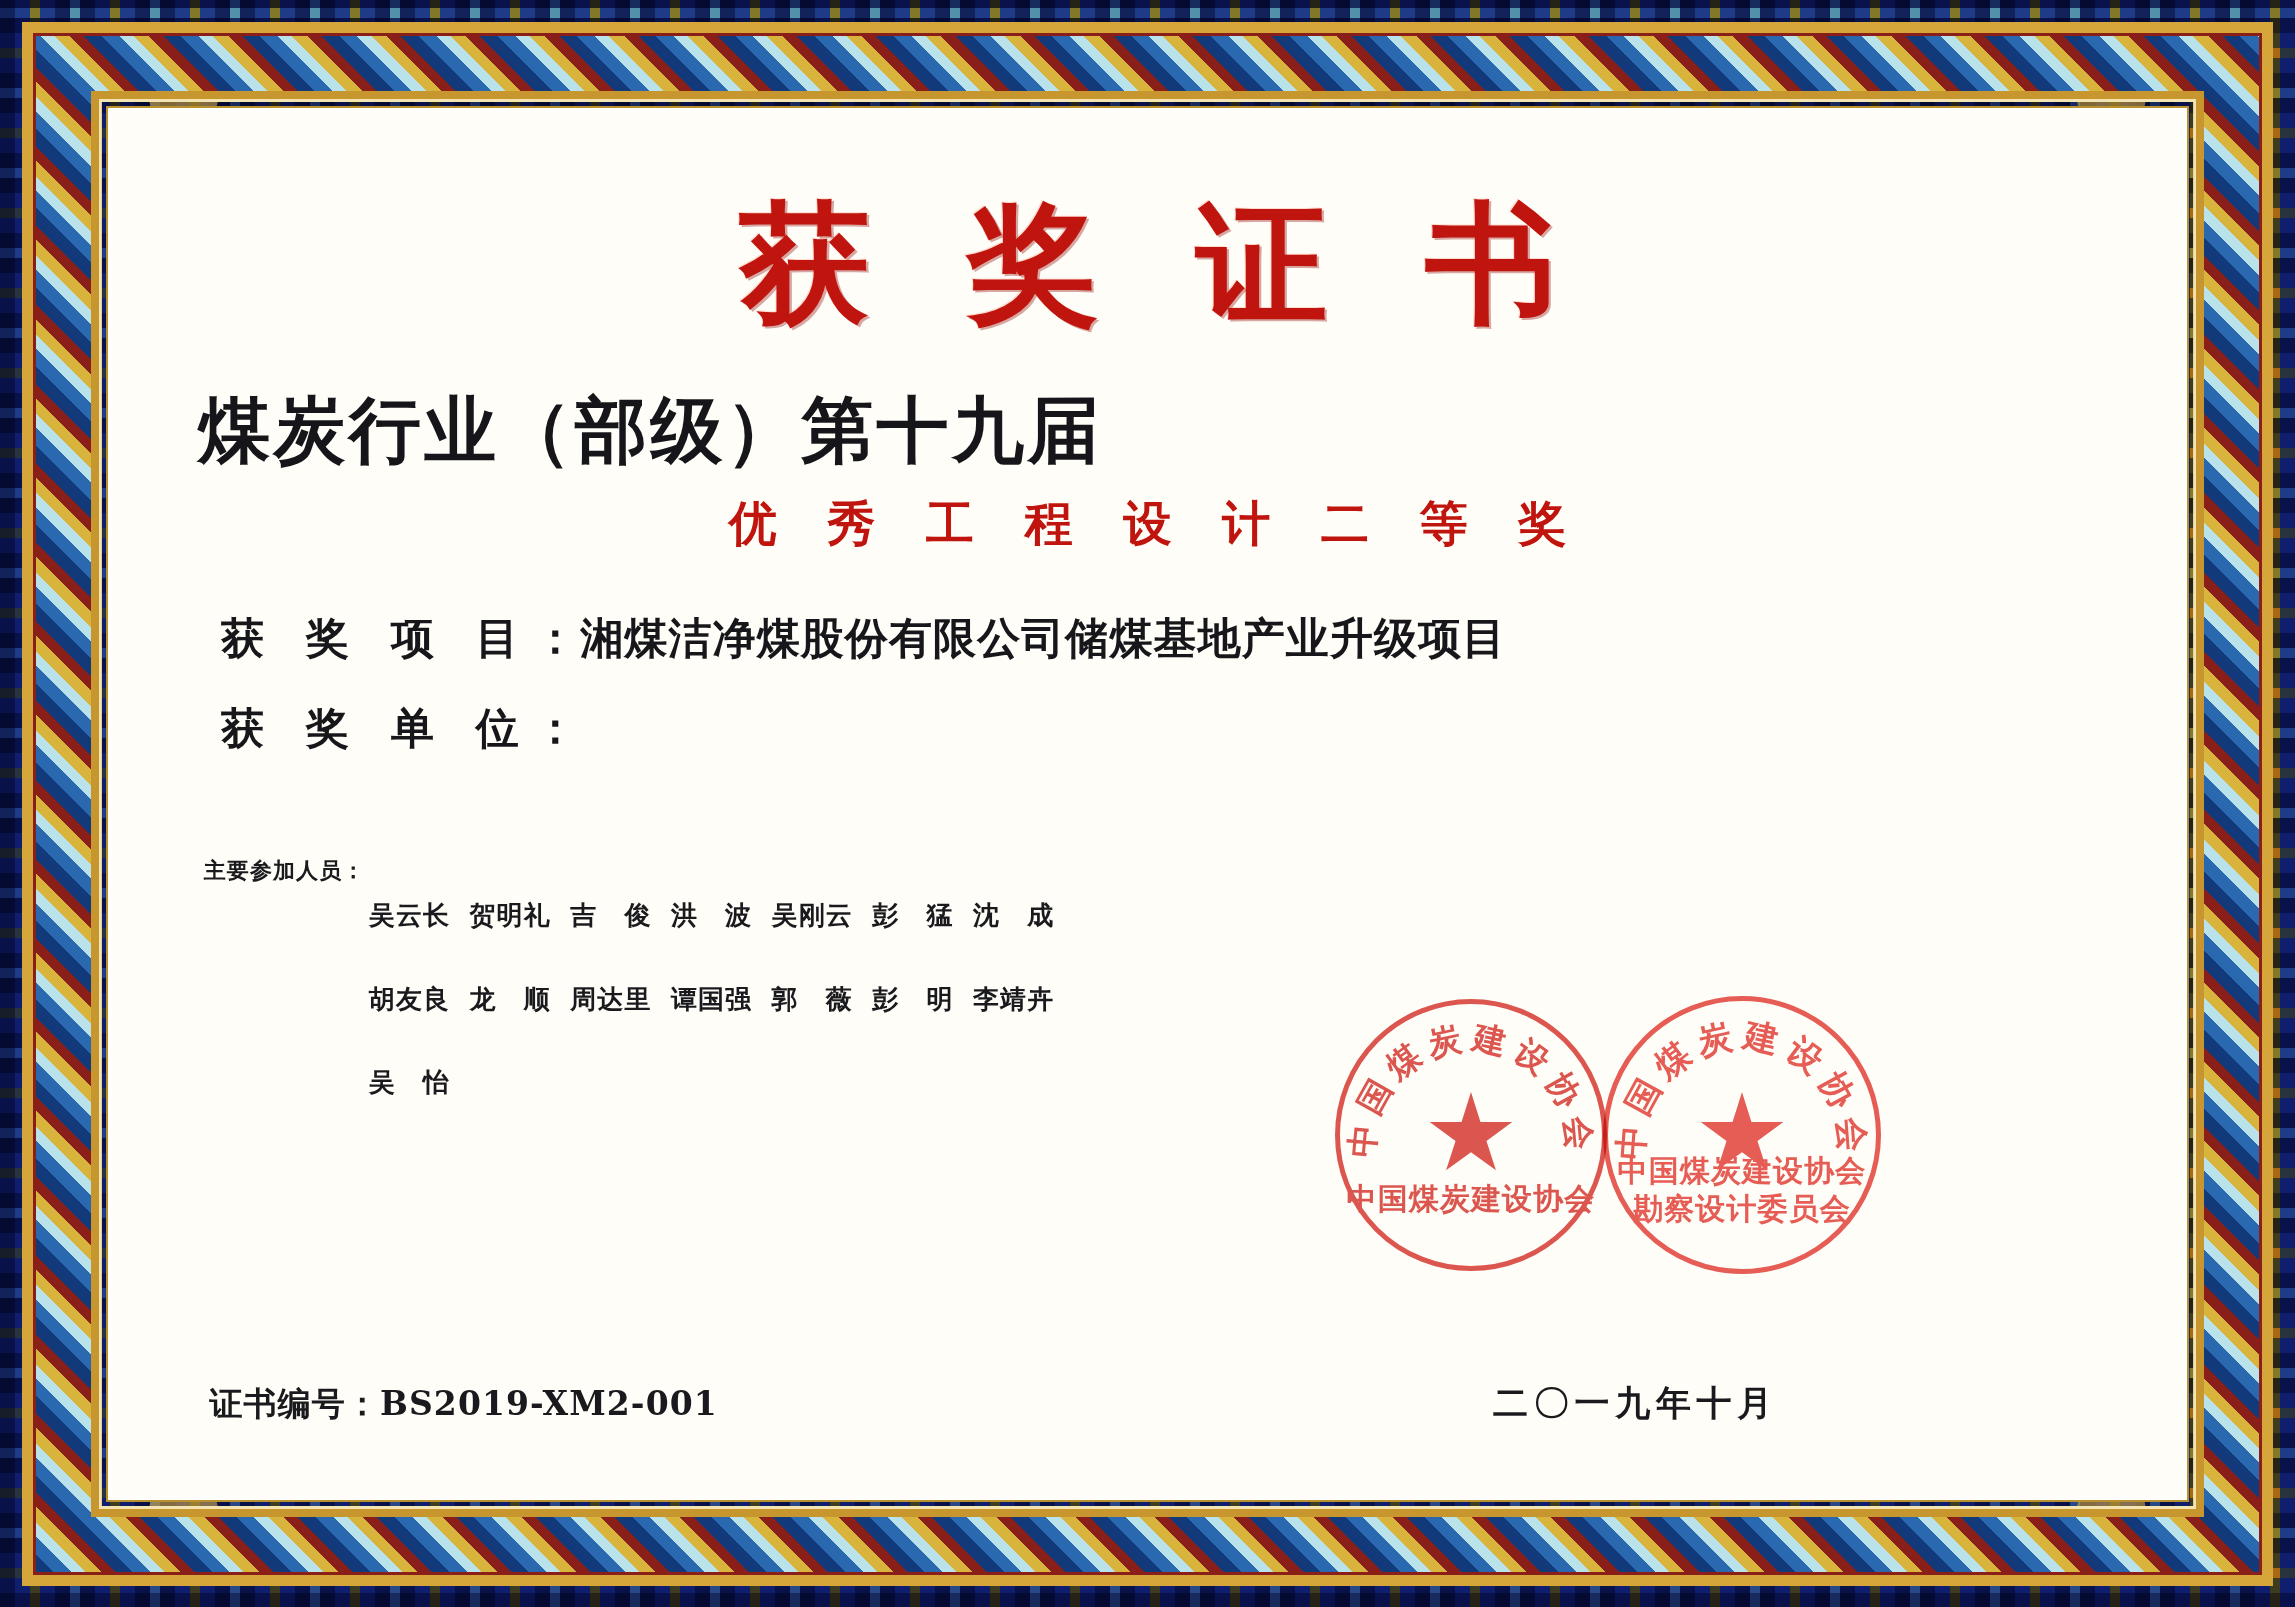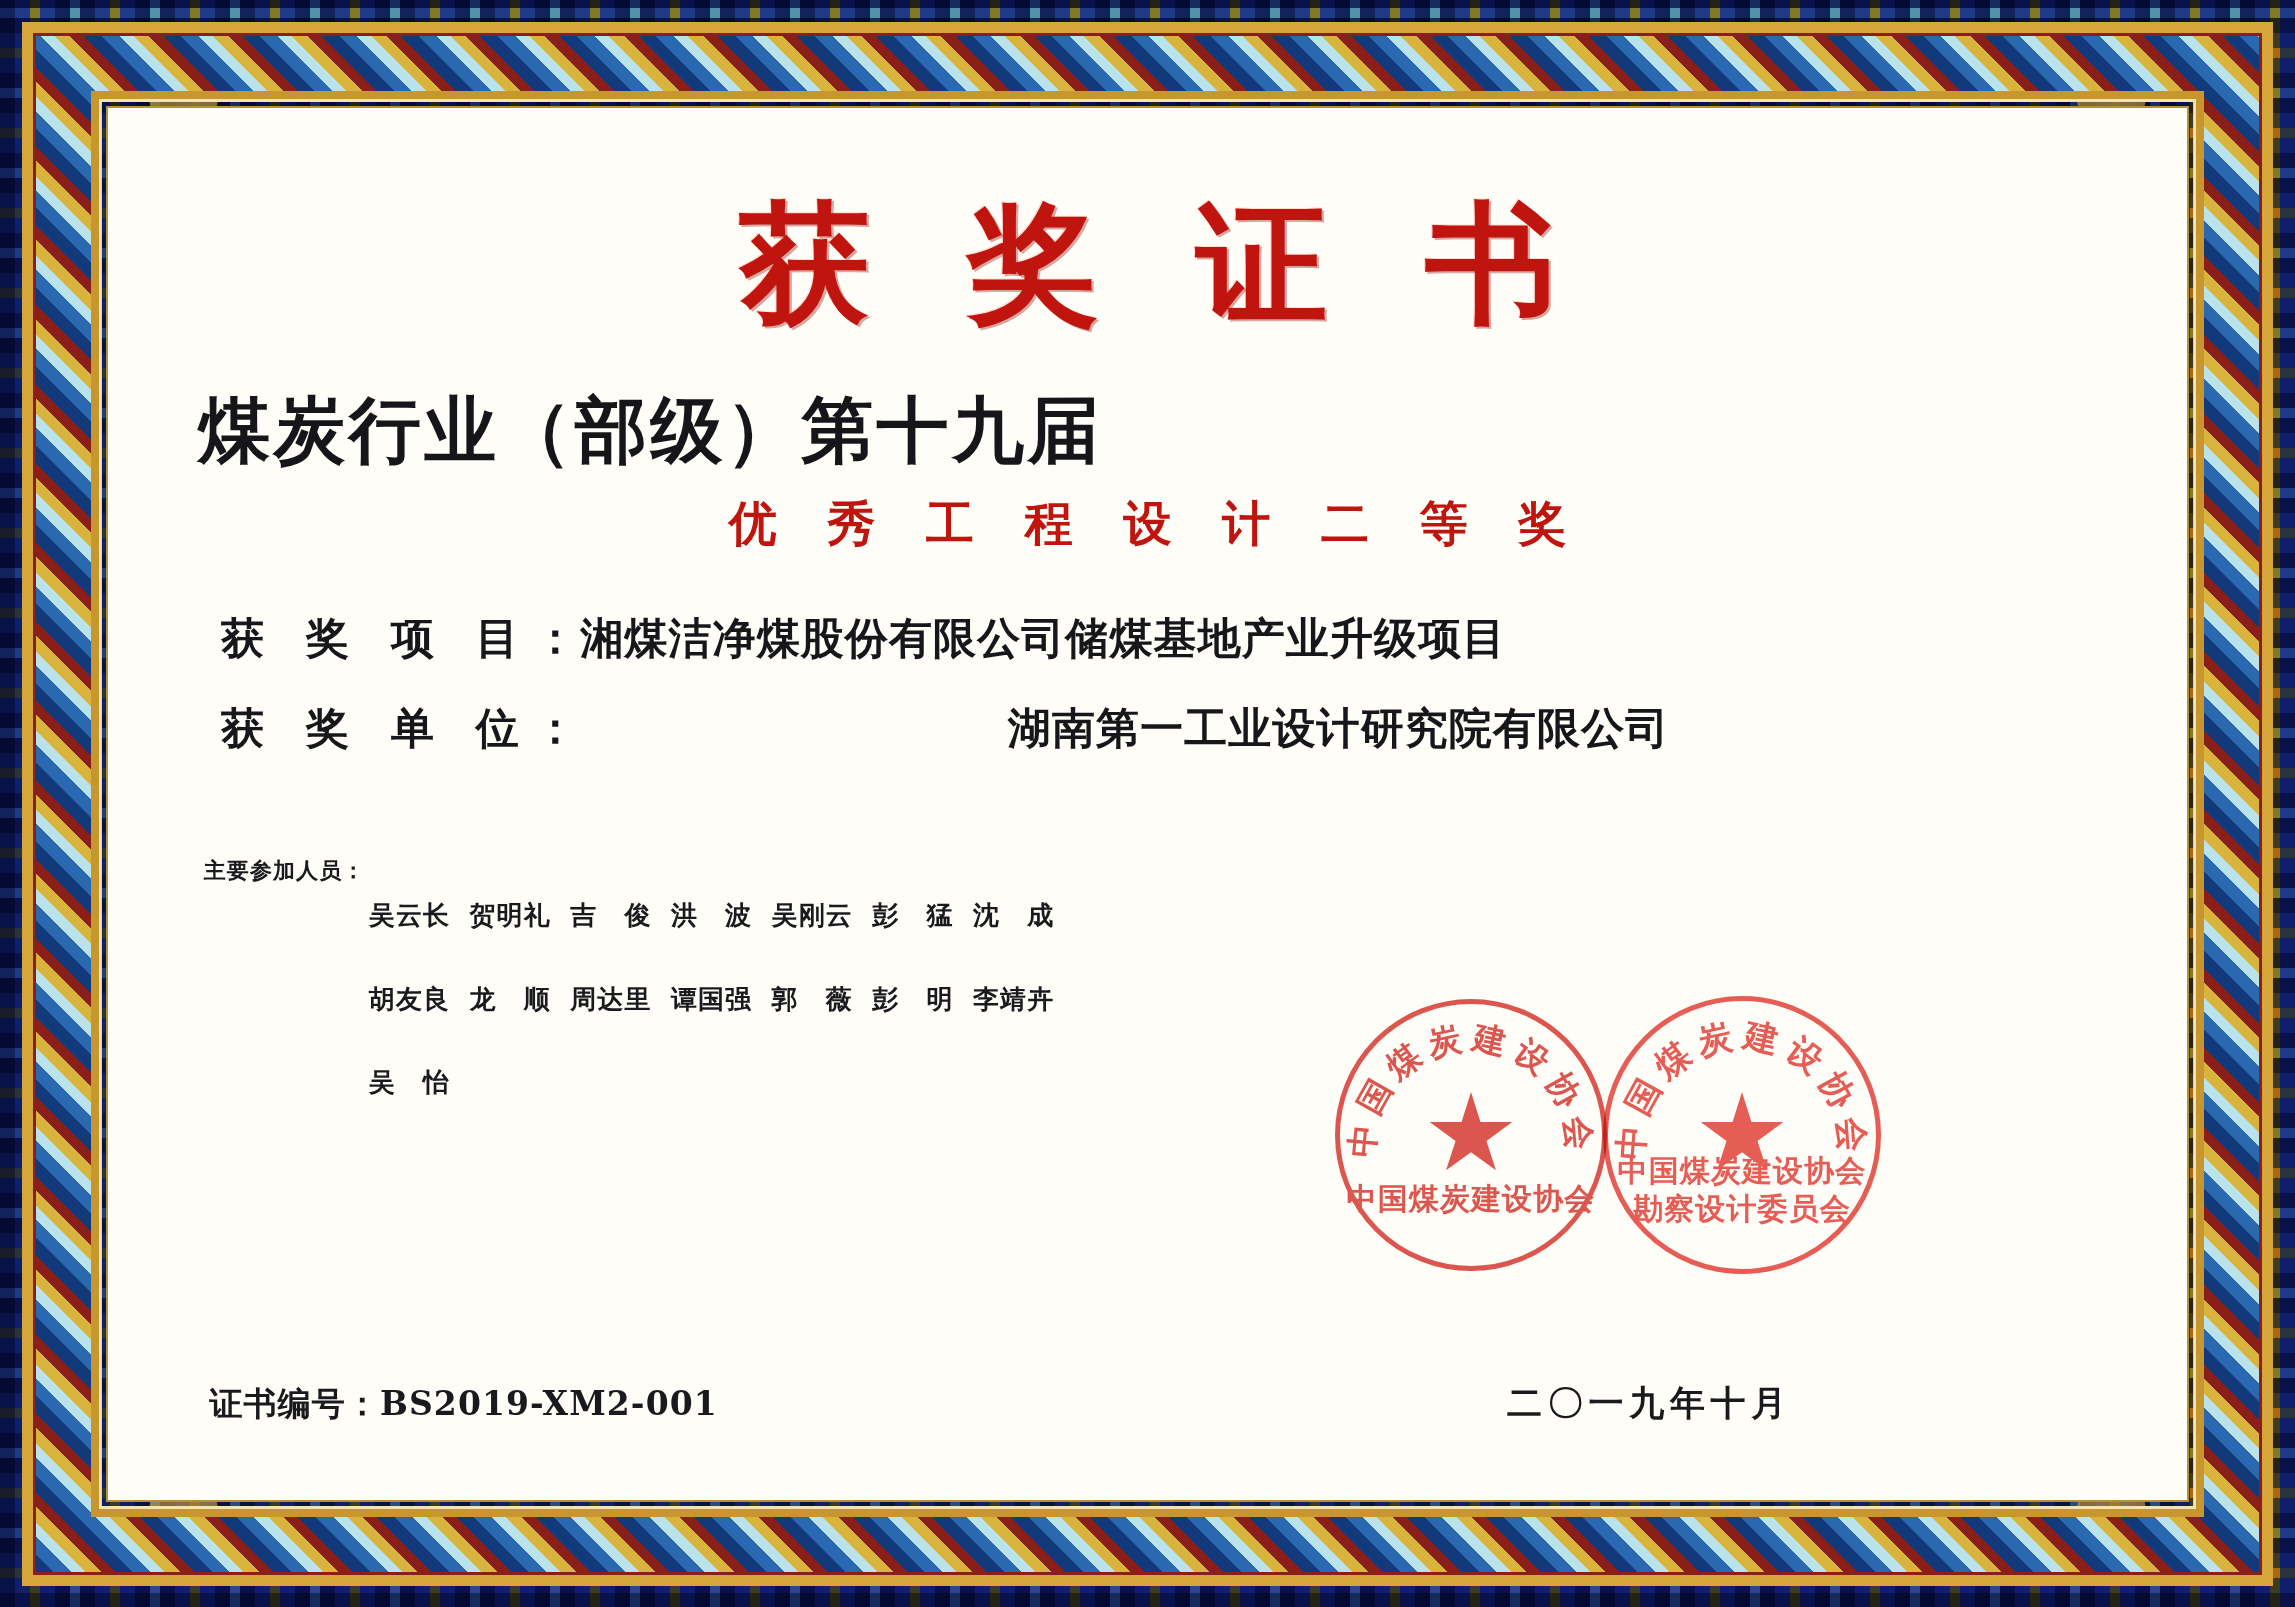--- a/index.html
+++ b/index.html
@@ -231,21 +231,21 @@
   .name-chunk {
     display: inline-block;
     margin-right: 19.4px;
     margin-top: 39px;
   }
 
   
   .bottom-row {
     position: absolute;
     left: 86px;
-    right: 72px;
+    right: 86px;
     bottom: 64px;
     display: flex;
     align-items: flex-end;
     justify-content: space-between;
   }
   .cert-number {
     font-family: "DejaVu Serif", "Liberation Serif", serif;
     font-weight: 700;
     font-size: 33px;
     letter-spacing: 1.1px;
@@ -356,21 +356,20 @@
 
       <div class="field-row">
         <span class="field-label">获 奖 项 目</span>
         <span class="field-colon">：</span>
         <span class="field-value">湘煤洁净煤股份有限公司储煤基地产业升级项目</span>
       </div>
 
       <div class="field-row">
         <span class="field-label">获 奖 单 位</span>
         <span class="field-colon">：</span>
-        <span class="field-value">湖南第一工业设计研究院有限公司</span>
       </div>
 
       <div class="participants">
         <span class="participants-label">主要参加人员：</span>
         <div class="participants-lines">
           <div class="participants-line">
             <span class="name-chunk">吴云长</span><span class="name-chunk">贺明礼</span><span class="name-chunk">吉　俊</span><span class="name-chunk">洪　波</span><span class="name-chunk">吴刚云</span><span class="name-chunk">彭　猛</span><span class="name-chunk">沈　成</span>
           </div>
           <div class="participants-line">
             <span class="name-chunk">胡友良</span><span class="name-chunk">龙　顺</span><span class="name-chunk">周达里</span><span class="name-chunk">谭国强</span><span class="name-chunk">郭　薇</span><span class="name-chunk">彭　明</span><span class="name-chunk">李靖卉</span>

